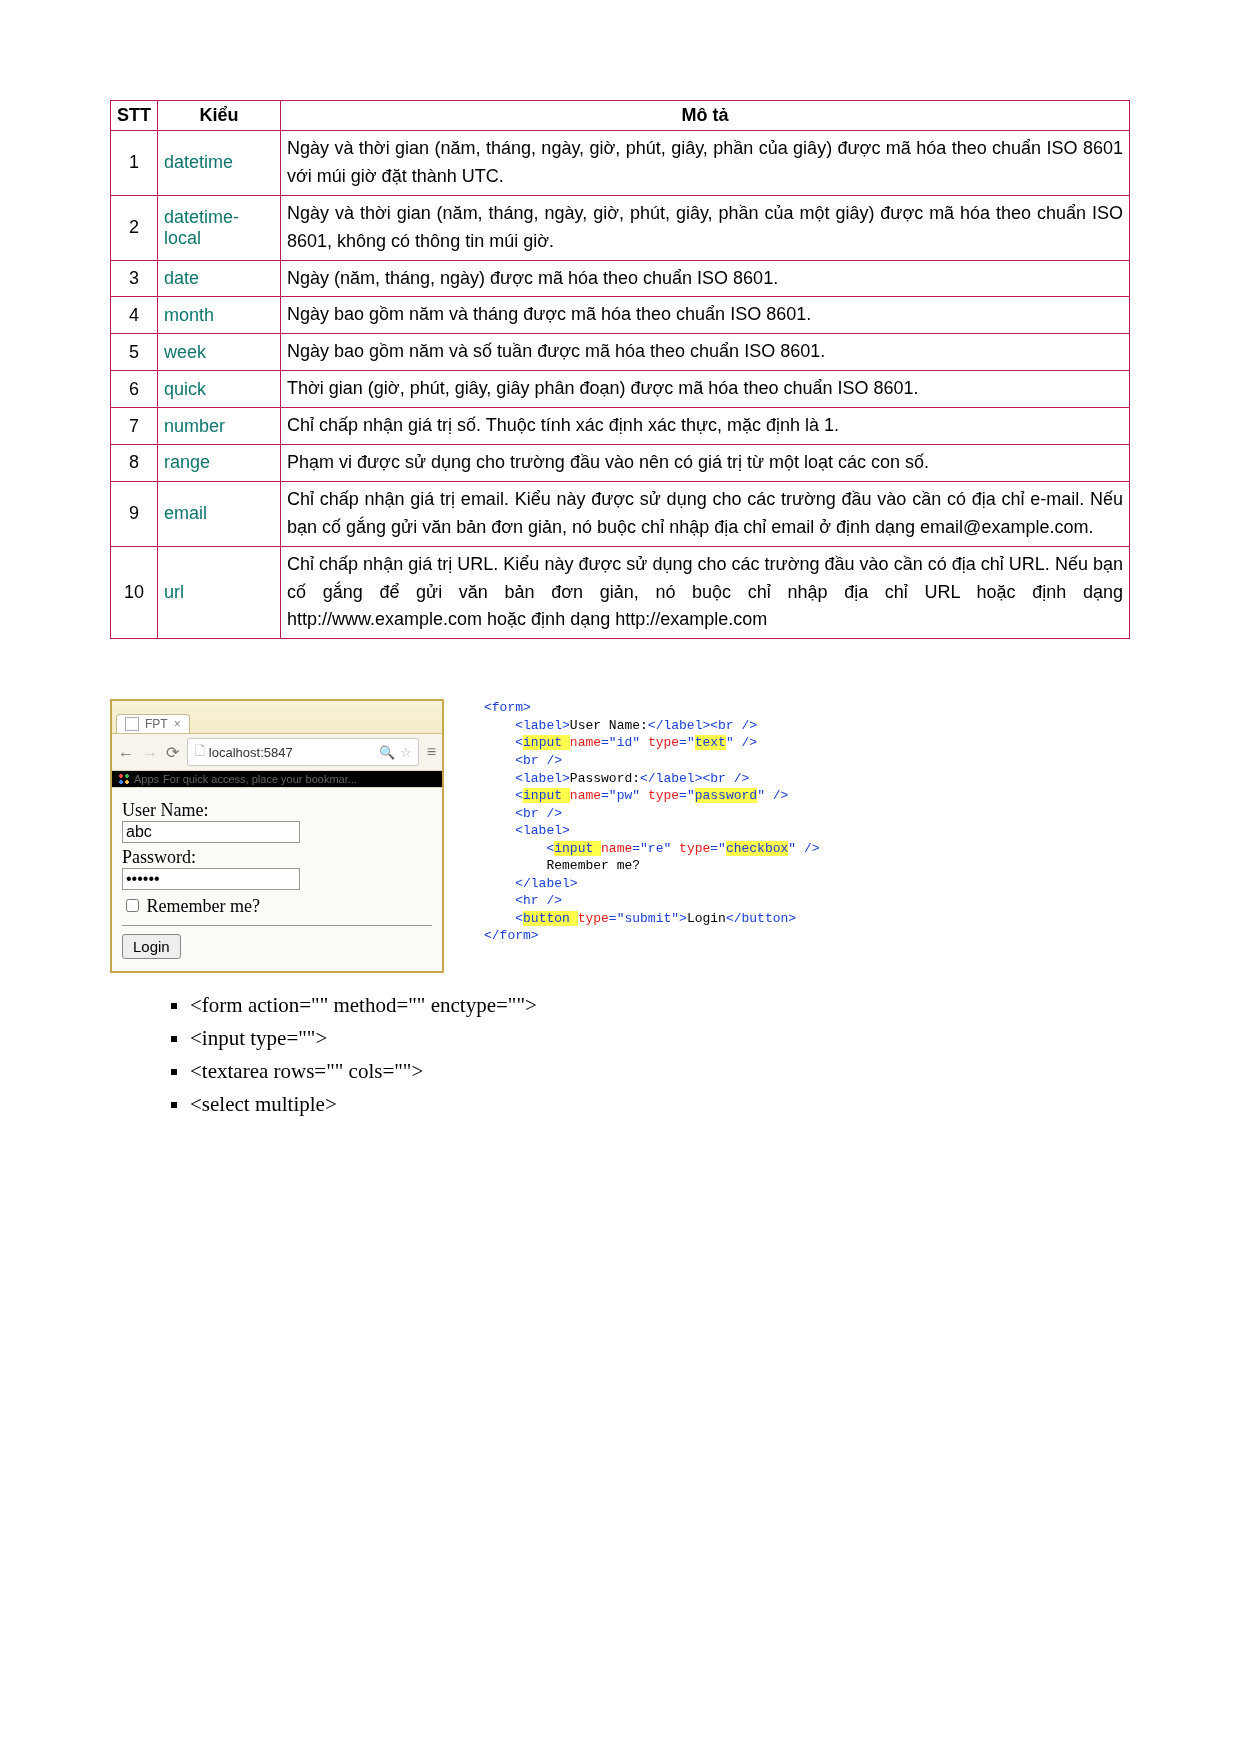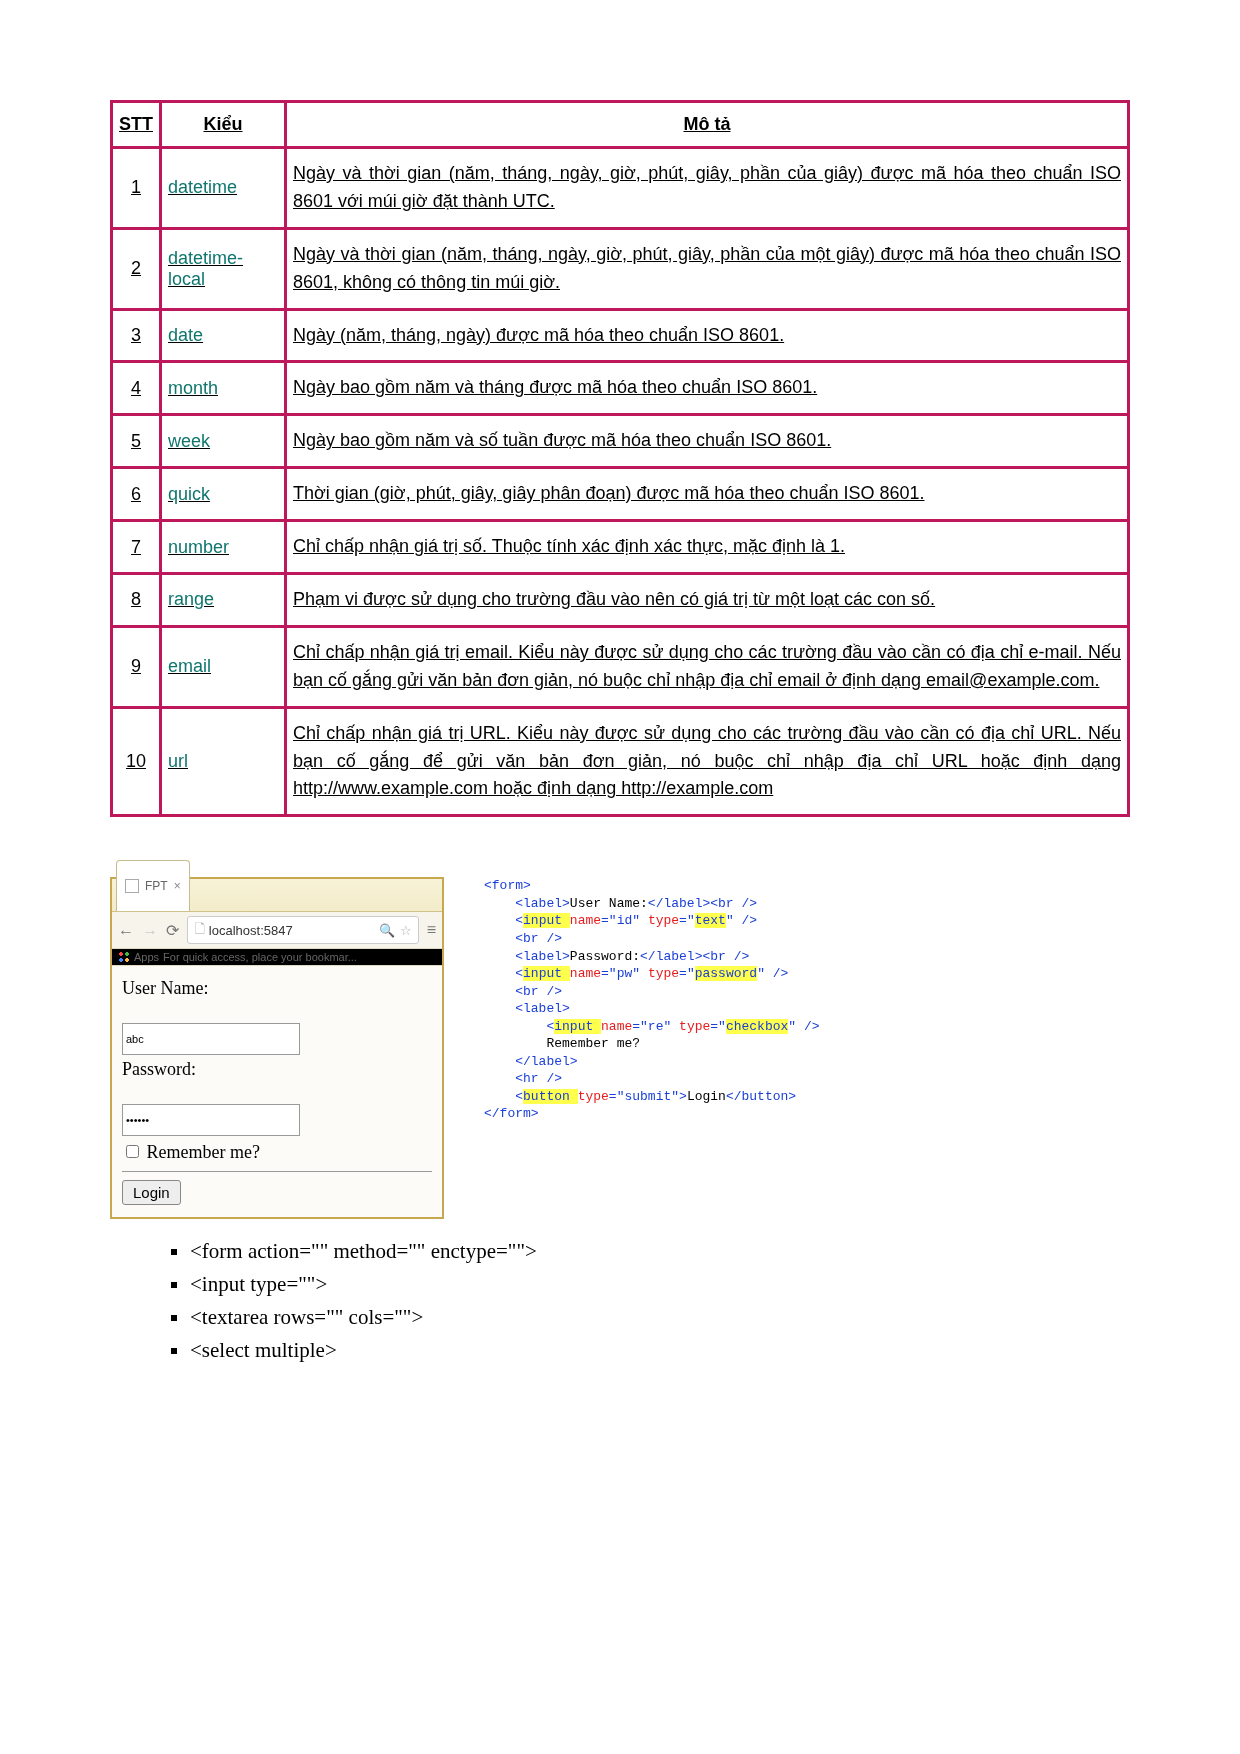--- a/index.html
+++ b/index.html
@@ -13,25 +13,24 @@
   .page {
     padding: 100px 110px 60px 110px;
   }
   table.main-table {
     border-collapse: collapse;
     width: 100%;
     font-family: Verdana, Arial, sans-serif;
     font-size: 18px;
   }
   table.main-table th, table.main-table td {
-    border: 3px solid #be185d;
-    padding: 11px 6px;
+    border: 1px solid #be185d;
+    padding: 4px 6px;
     vertical-align: middle;
     text-align: left;
-    text-decoration: underline;
   }
   table.main-table th {
     text-align: center;
     font-weight: bold;
     color: #000;
   }
   table.main-table td.stt {
     text-align: center;
     width: 34px;
   }
@@ -68,21 +67,21 @@
     align-items: flex-end;
     padding: 4px 4px 0 4px;
     height: 28px;
     border-bottom: 1px solid #d1c28b;
   }
   .tab {
     background: #fff;
     border: 1px solid #c7bc8f;
     border-bottom: none;
     border-radius: 4px 4px 0 0;
-    padding: 18px 8px;
+    padding: 2px 8px;
     font-size: 12px;
     color: #666;
     display: flex;
     align-items: center;
     gap: 6px;
   }
   .tab-icon {
     width: 12px; height: 12px;
     border: 1px solid #aaa;
   }
@@ -130,25 +129,24 @@
   }
   .content {
     padding: 8px 10px 12px 10px;
     font-family: "Times New Roman", serif;
     font-size: 18px;
   }
   .content .lbl { margin-top: 4px; }
   .content input[type=text], .content input[type=password] {
     border: 1px solid #999;
     background:#fff;
-    font-size: 11px;
-    padding: 9px 3px;
+    font-size: 16px;
+    padding: 1px 3px;
     width: 170px;
     display:block;
-    margin-top:24px;
   }
   .content hr { margin: 8px 0; border:none; border-top:1px solid #999; }
   .content button {
     font-size: 15px;
     padding: 3px 10px;
     background: #eee;
     border: 1px solid #888;
     border-radius: 3px;
   }
 

